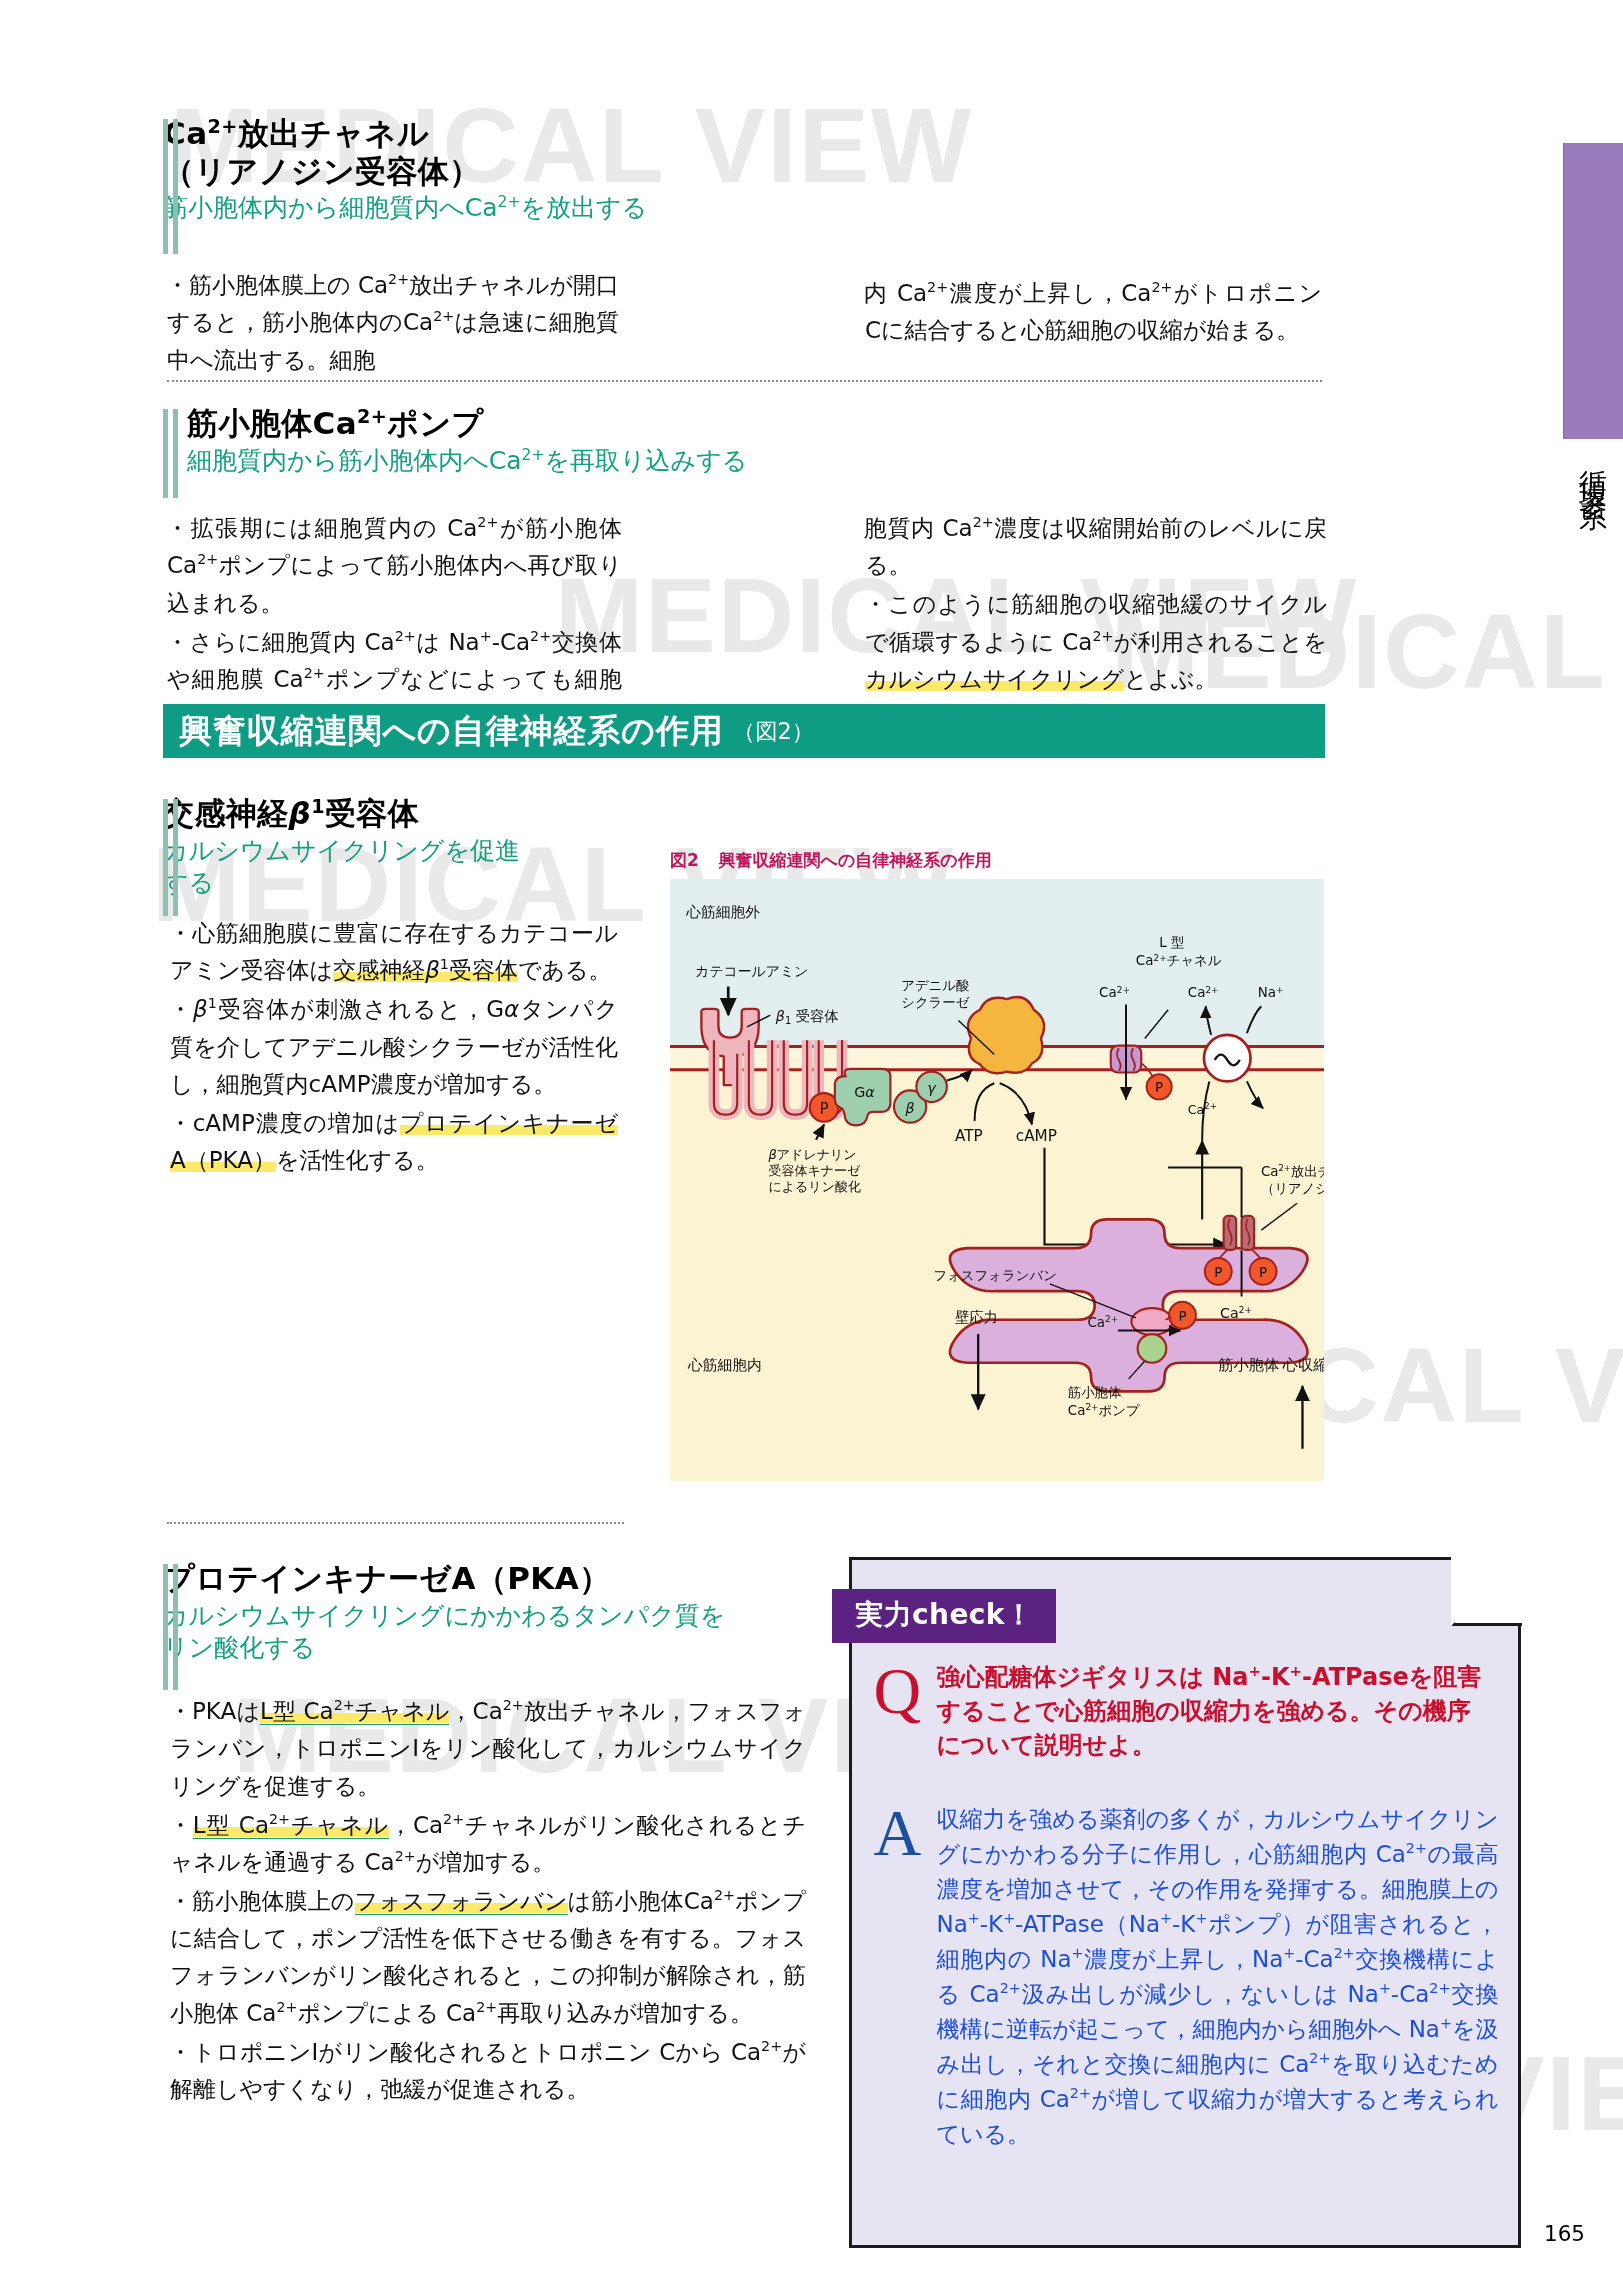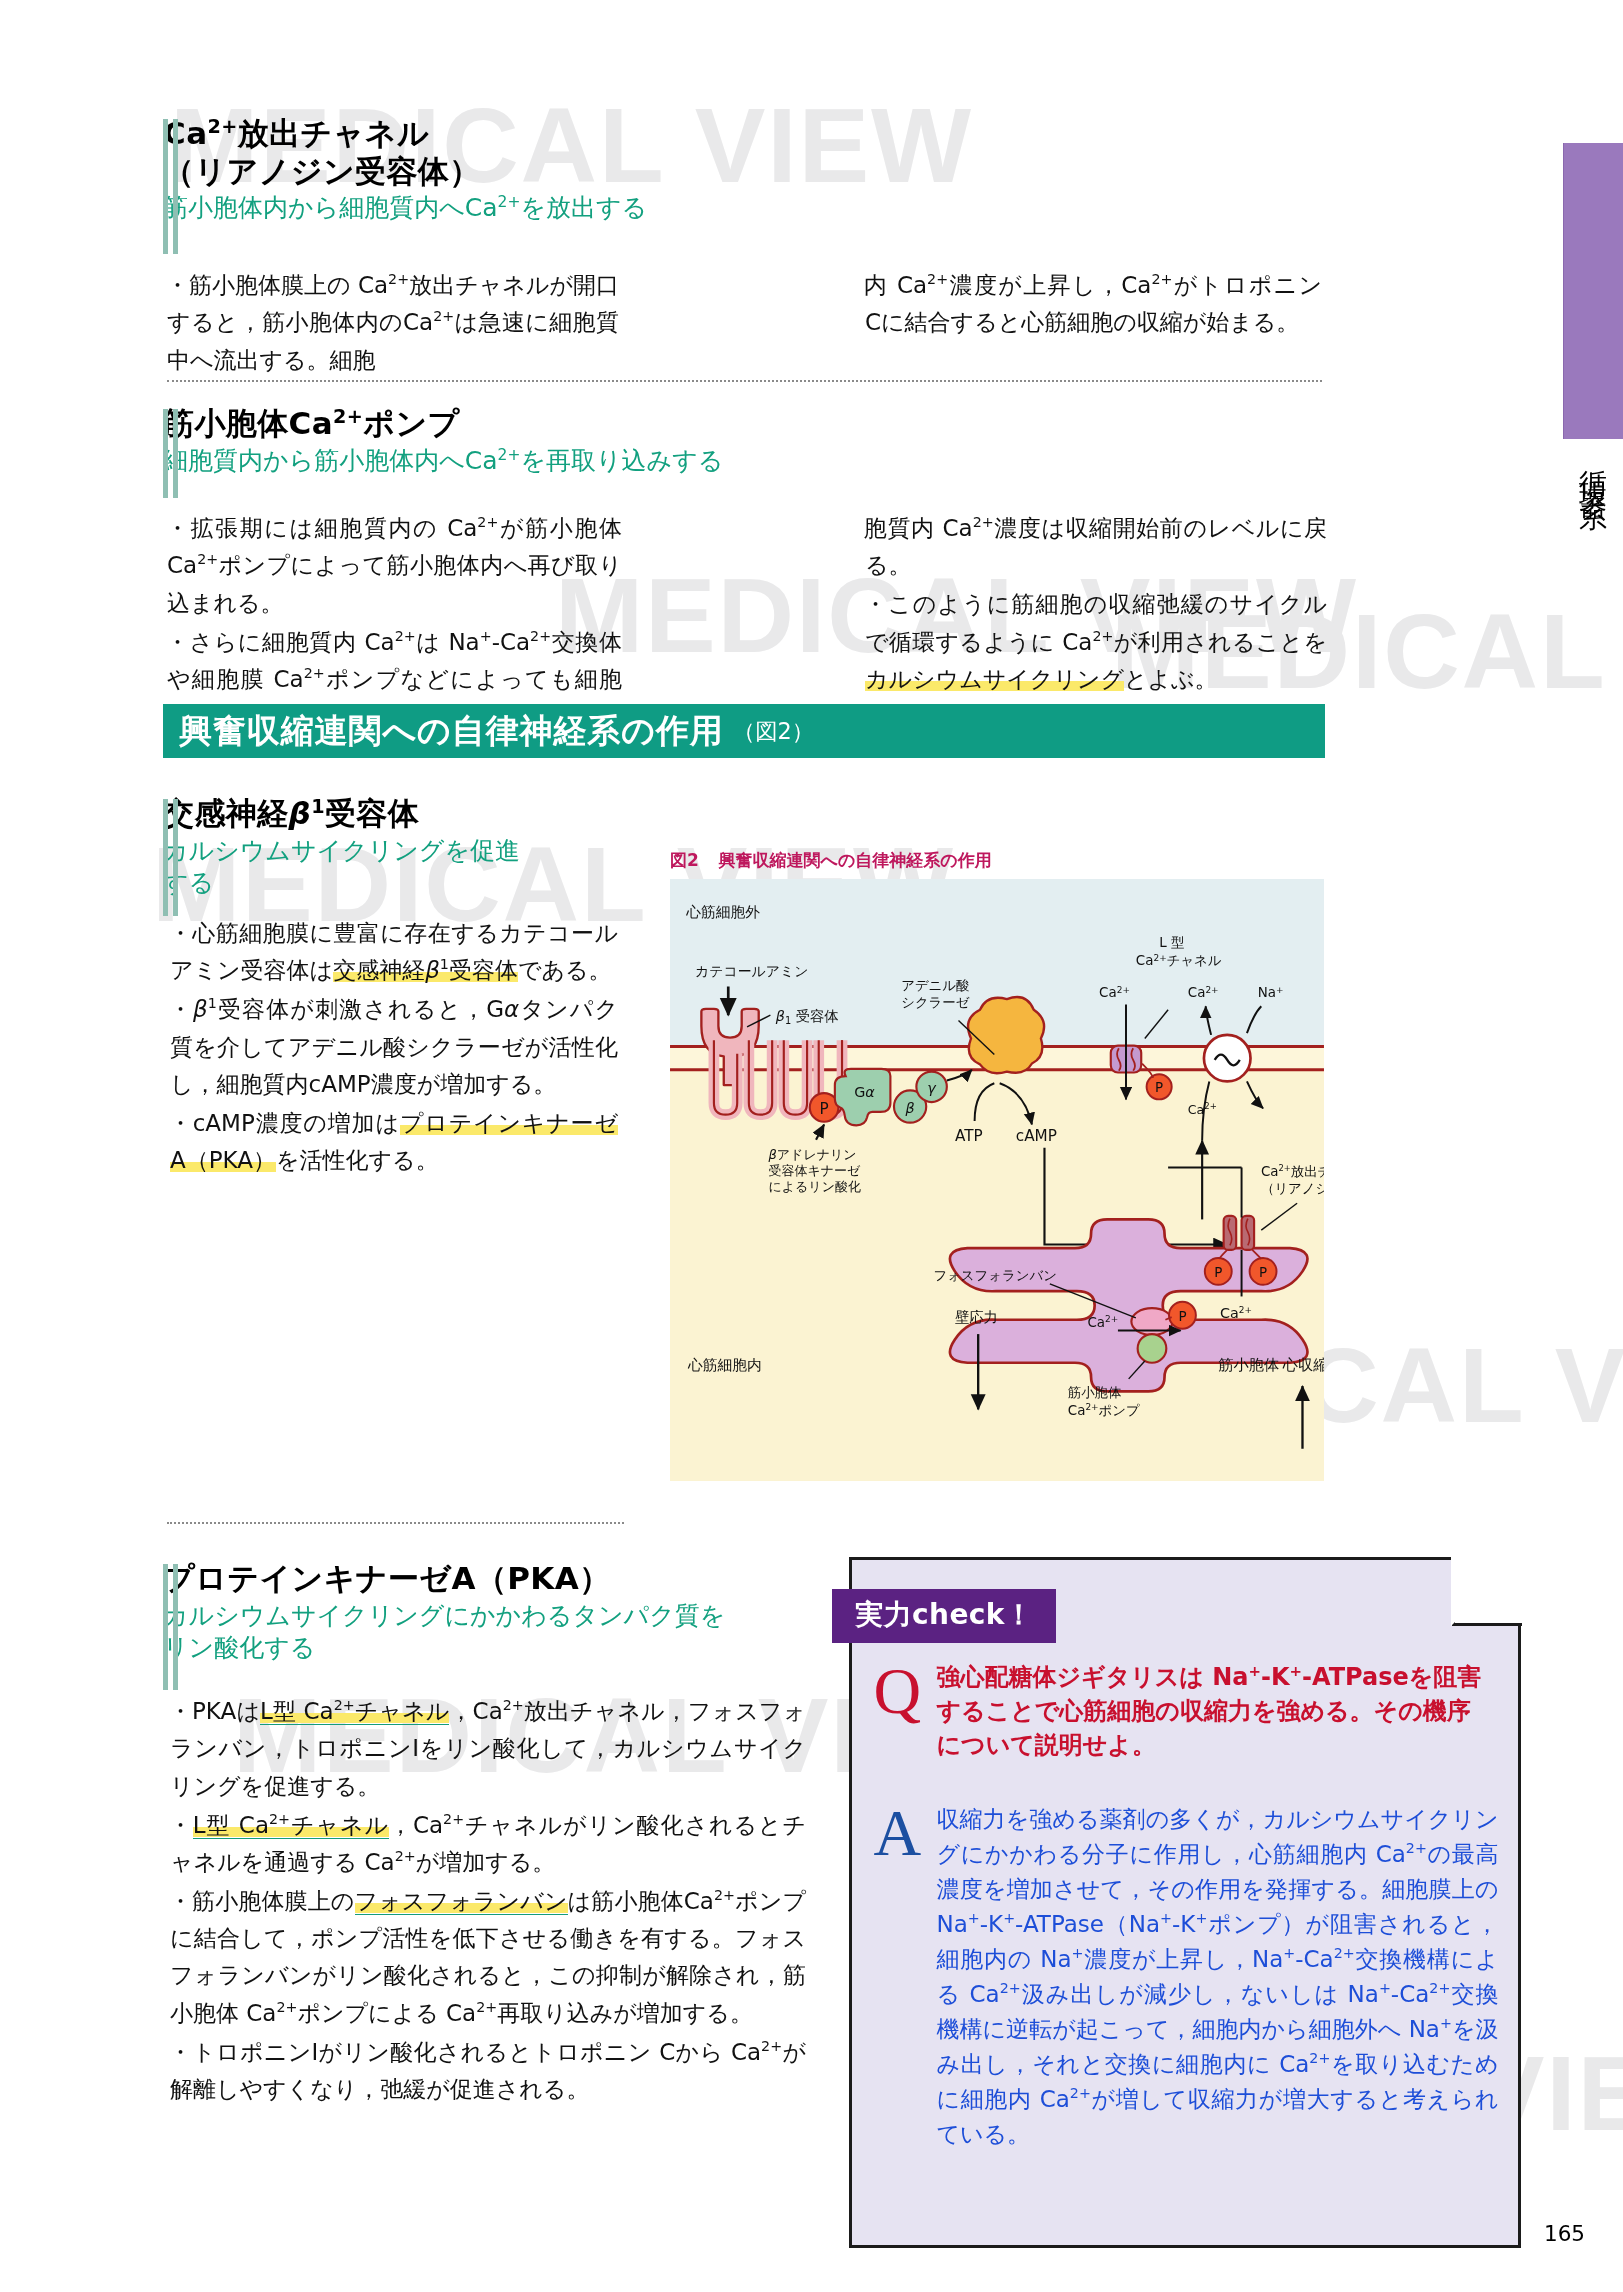--- a/index.html
+++ b/index.html
@@ -234,27 +234,27 @@
     <div class="txt">
       <div class="sh-title">Ca<sup>2+</sup>放出チャネル</div>
       <div class="sh-title" style="position:relative; display:inline-block;">（リアノジン受容体）</div>
       <div class="sh-sub">筋小胞体内から細胞質内へCa<sup>2+</sup>を放出する</div>
     </div>
   </div>
 
   <div class="body-col" style="left:167px; top:267px; width:452px;">
     <span class="bullet">筋小胞体膜上の Ca<sup>2+</sup>放出チャネルが開口すると，筋小胞体内のCa<sup>2+</sup>は急速に細胞質中へ流出する。細胞</span>
   </div>
-  <div class="body-col" style="left:865px; top:267px; width:457px;">
+  <div class="body-col" style="left:865px; top:275px; width:457px;">
     <span class="bullet cont">内 Ca<sup>2+</sup>濃度が上昇し，Ca<sup>2+</sup>がトロポニン Cに結合すると心筋細胞の収縮が始まる。</span>
   </div>
 
   <div class="dotted" style="left:167px; top:380px; width:1155px;"></div>
 
-  <div class="subhead" style="left:163px; top:405px; width:681px; height:97px;">
+  <div class="subhead" style="left:163px; top:405px; width:681px; height:97px;padding-left:24px;">
     <div class="bars">
         <i></i>
         <i></i>
       </div>
     <div class="txt">
       <div class="sh-title">筋小胞体Ca<sup>2+</sup>ポンプ</div>
       <div class="sh-sub">細胞質内から筋小胞体内へCa<sup>2+</sup>を再取り込みする</div>
     </div>
   </div>
 

